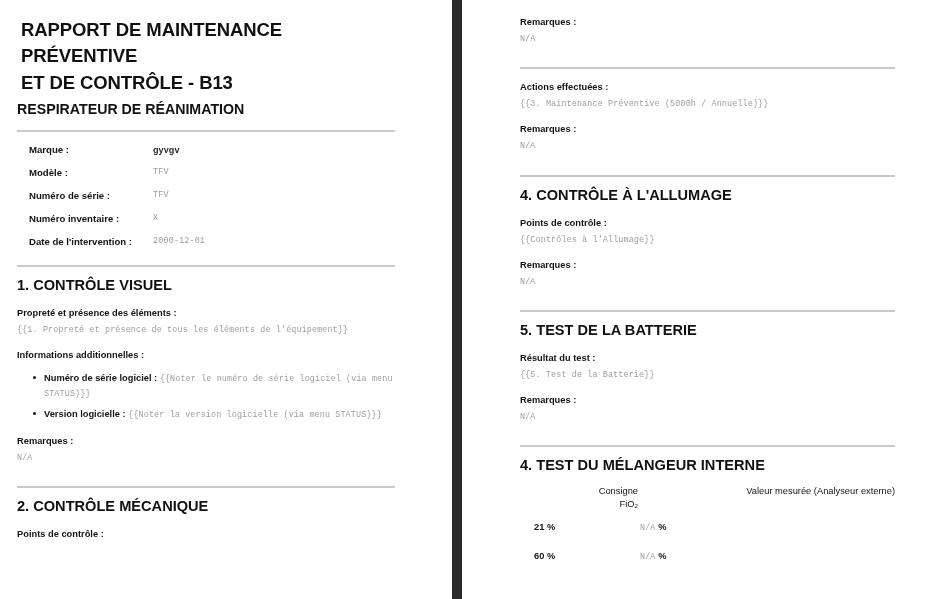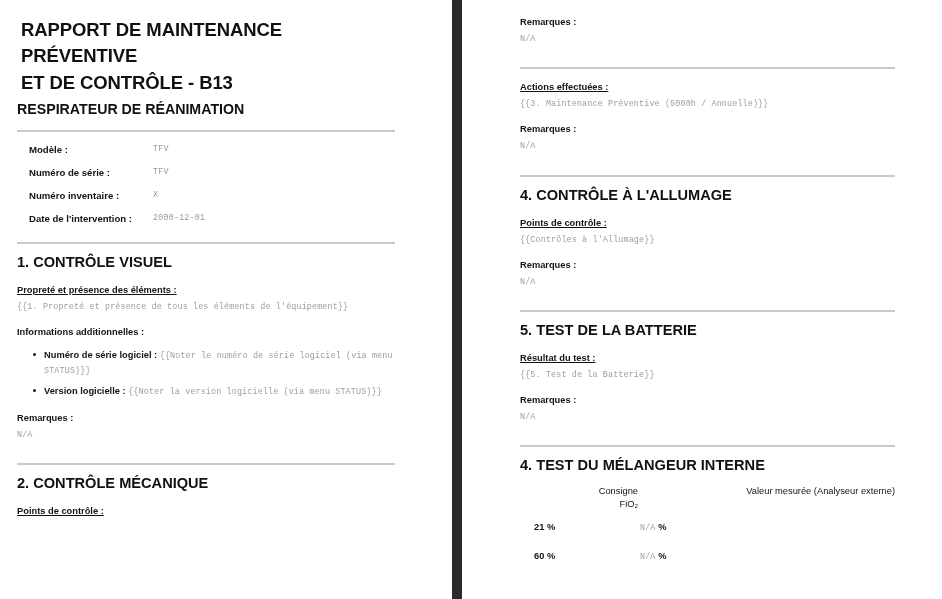--- a/index.html
+++ b/index.html
@@ -111,21 +111,21 @@
     line-height: 1.4;
   }
 
   .sub-label {
     font-size: 9.3px;
     font-weight: bold;
     color: #141414;
     margin: 13px 0 0 0;
     line-height: 1.4;
   }
-  .sub-label.first { margin-top: 12px; text-decoration: underline; }
+  .sub-label.first { margin-top: 12px; }
 
   .mono-line {
     font-family: "Liberation Mono", monospace;
     font-size: 8.4px;
     color: #9d9d9d;
     letter-spacing: 0.15px;
     margin: 4px 0 0 0;
     line-height: 1.45;
   }
 
@@ -239,20 +239,24 @@
       <span>ET DE CONTRÔLE - B13</span>
     </h1>
     <h2 class="doc-subtitle">RESPIRATEUR DE RÉANIMATION</h2>
 
     <hr class="rule">
 
 
     <table class="id-table">
       <tbody>
         <tr>
+          <td class="k field-label">Marque :</td>
+          <td class="v field-value-strong">gyvgv</td>
+        </tr>
+        <tr>
           <td class="k field-label">Modèle :</td>
           <td class="v field-value-mono">TFV</td>
         </tr>
         <tr>
           <td class="k field-label">Numéro de série :</td>
           <td class="v field-value-mono">TFV</td>
         </tr>
         <tr>
           <td class="k field-label">Numéro inventaire :</td>
           <td class="v field-value-mono">X</td>

